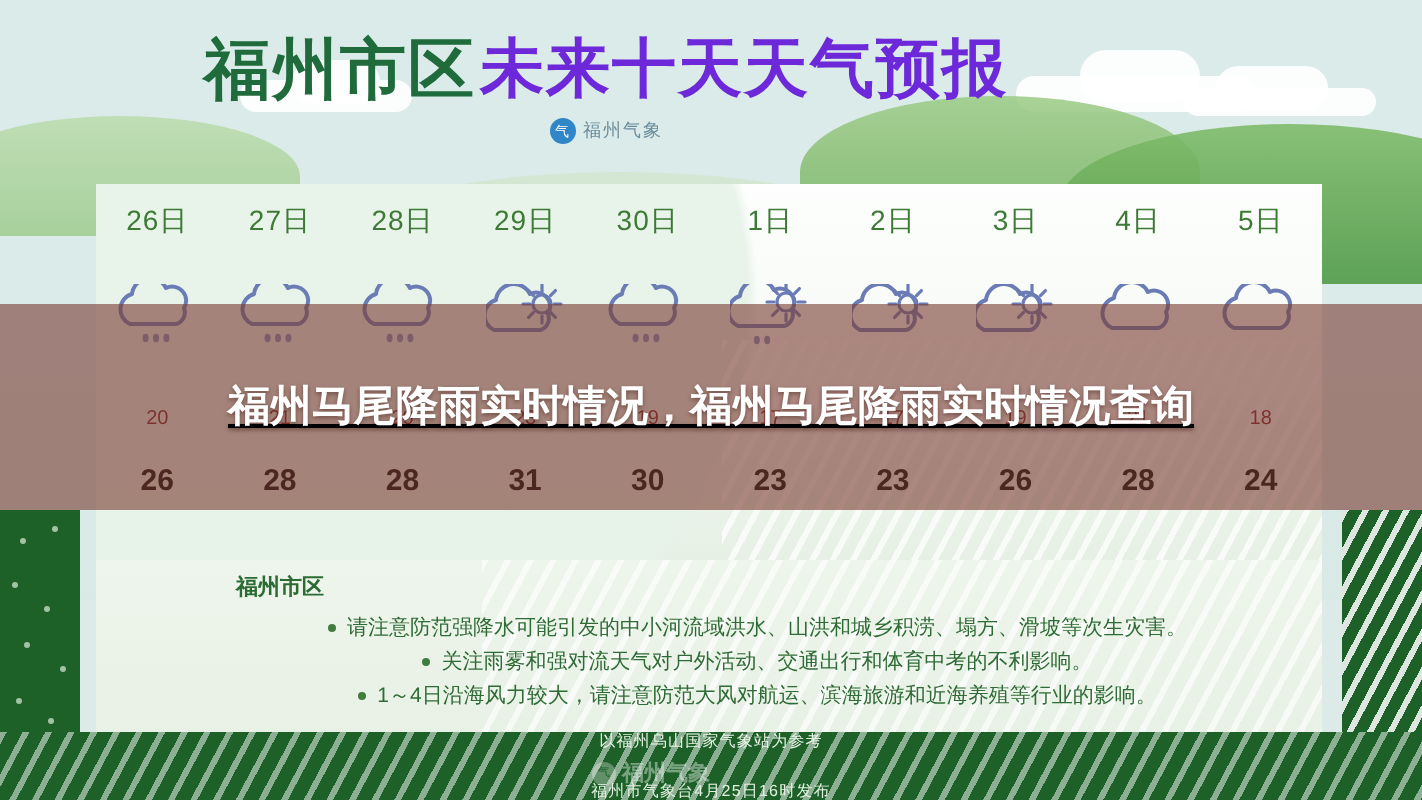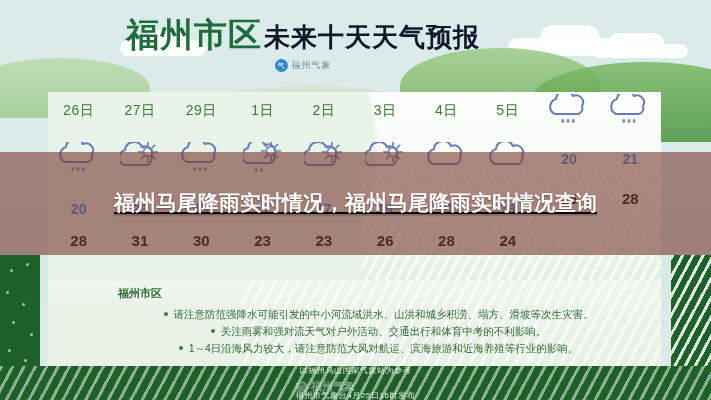--- a/index.html
+++ b/index.html
@@ -32,21 +32,21 @@
   .header {
     position:absolute; left:0; top:18px; width:606px; height:72px;
     text-align:center; z-index:6;
   }
   .title-row { display:inline-flex; align-items:flex-end; justify-content:center; gap:2px; }
   .title-main {
     font-size:33px; font-weight:bold; color:#1f6b3c; letter-spacing:1px;
     line-height:1; font-family:"DejaVu Sans",sans-serif;
   }
   .title-sub {
-    font-size:26px; font-weight:bold; color:#0f172a; letter-spacing:1px;
+    font-size:32px; font-weight:bold; color:#6d28d9; letter-spacing:1px;
     line-height:1; padding-bottom:1px; font-family:"DejaVu Sans",sans-serif;
   }
   .brand { margin-top:8px; display:flex; align-items:center; justify-content:center; gap:4px; }
   .brand-logo {
     width:13px; height:13px; border-radius:50%;
     background:#2f86c8; color:#fff; font-size:7px;
     display:flex; align-items:center; justify-content:center;
   }
   .brand-text { font-size:9px; color:#6a8c9c; letter-spacing:1px; }
 
@@ -67,21 +67,21 @@
     opacity:.85;
   }
   .grid {
     position:absolute; inset:0; display:grid;
     grid-template-columns:repeat(10,1fr);
     grid-template-rows:38px 58px 42px 50px;
     z-index:2;
   }
   .cell { display:flex; align-items:center; justify-content:center; }
   .day-label { font-size:14px; font-weight:normal; color:#3d7a35; letter-spacing:.5px; }
-  .temp-lo { font-size:14px; font-weight:bold; color:#3b82f6; }
+  .temp-lo { font-size:10px; font-weight:normal; color:#7f1d1d; }
   .temp-hi { font-size:15px; font-weight:bold; color:#000000; }
   .temp-row-hi { align-items:flex-start; padding-top:2px; }
 
   
   .wicon { position:relative; width:40px; height:34px; }
   .wicon svg { position:absolute; left:0; top:0; }
 
   
   .overlay-band {
     position:absolute; left:0; top:152px; width:711px; height:103px;
@@ -196,21 +196,27 @@
     <div class="card-tex"></div>
     <div class="card-hatch"></div>
     <div class="grid" id="forecast-grid">
         <div class="cell">
           <span class="day-label">26日</span>
         </div>
         <div class="cell">
           <span class="day-label">27日</span>
         </div>
         <div class="cell">
+          <span class="day-label">28日</span>
+        </div>
+        <div class="cell">
           <span class="day-label">29日</span>
+        </div>
+        <div class="cell">
+          <span class="day-label">30日</span>
         </div>
         <div class="cell">
           <span class="day-label">1日</span>
         </div>
         <div class="cell">
           <span class="day-label">2日</span>
         </div>
         <div class="cell">
           <span class="day-label">3日</span>
         </div>

